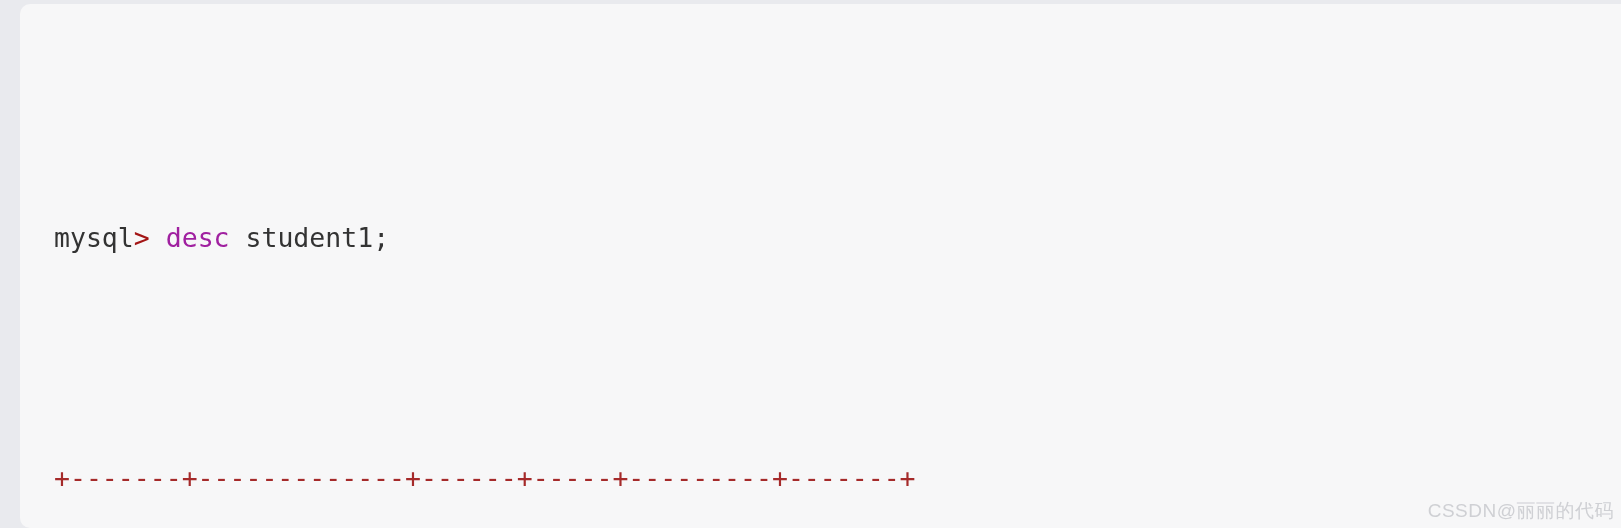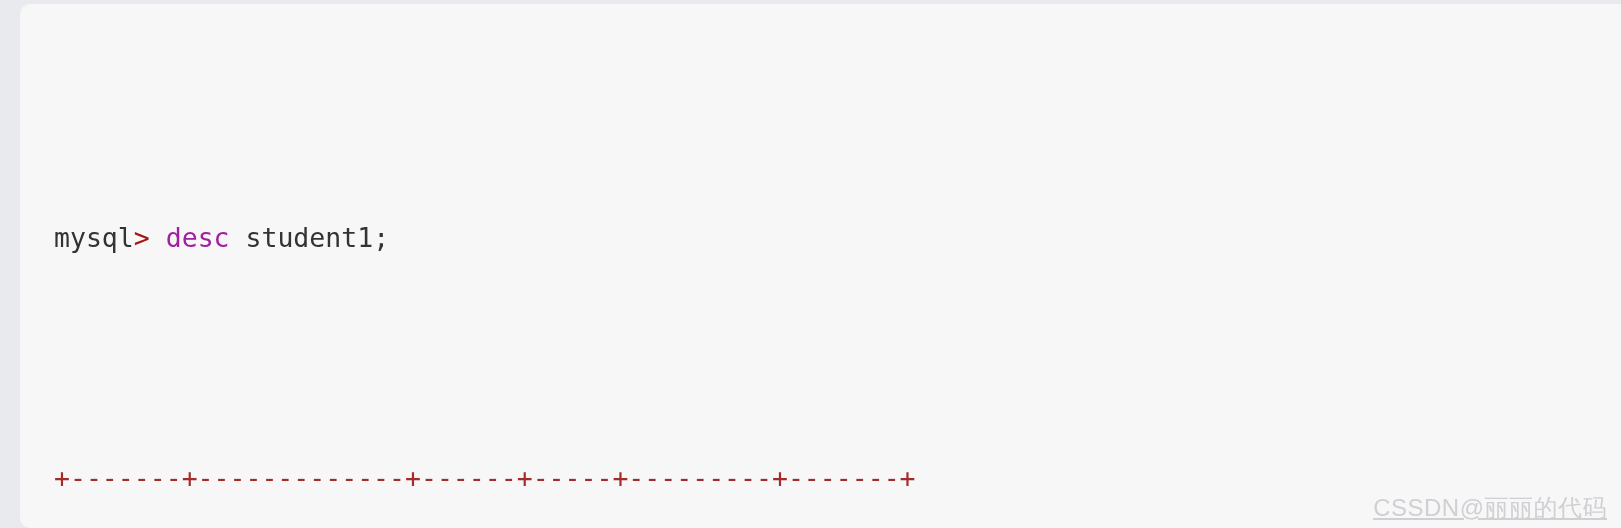--- a/index.html
+++ b/index.html
@@ -45,29 +45,28 @@
 
   
   .tok-plain    { color: #333333; }
   .tok-keyword  { color: #a020a0; }   
   .tok-prompt   { color: #a31515; }   
   .tok-rule     { color: #a52a2a; }   
 
   
   #watermark {
     position: absolute;
-    right: 14px;
+    right: 7px;
     bottom: 4px;
     font-family: "Liberation Sans", sans-serif;
-    font-size: 24px;
+    font-size: 19px;
     color: #cfd0d4;
     letter-spacing: 0.5px;
     white-space: nowrap;
     user-select: none;
-    text-decoration: underline;
   }
 </style>
 </head>
 <body>
 
 <div id="code-block">
   <div id="code-lines">
 
     
     <div class="line"><span class="tok-plain">mysql</span><span class="tok-prompt">&gt;</span><span class="tok-plain"> </span><span class="tok-keyword">desc</span><span class="tok-plain"> student1;</span></div>

